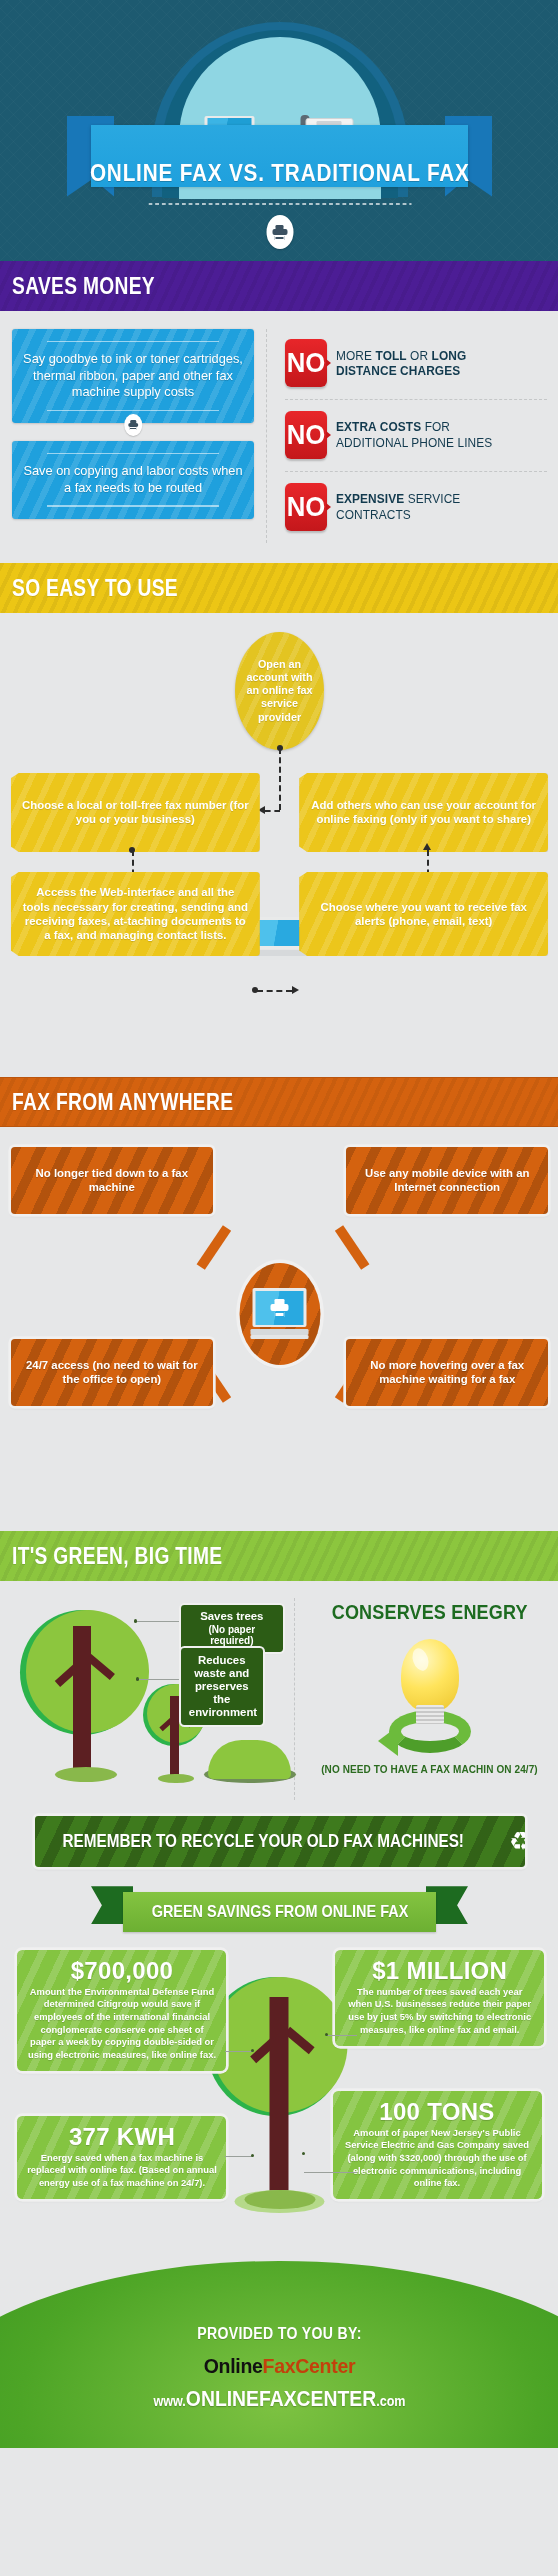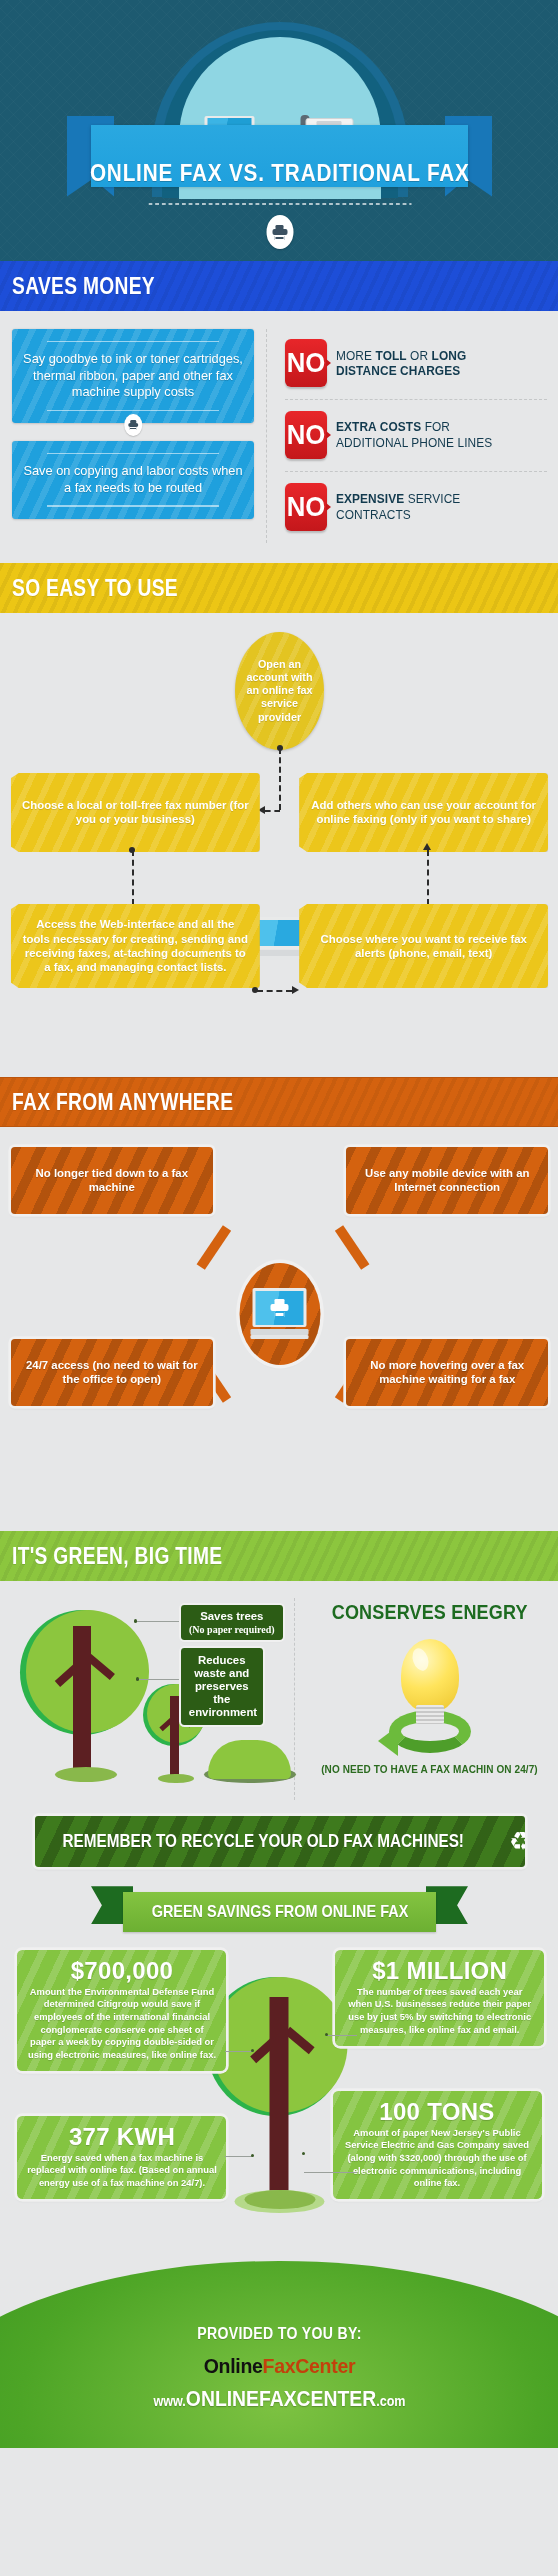--- a/index.html
+++ b/index.html
@@ -138,21 +138,21 @@
     position: absolute; inset: 0;
     background-image: repeating-linear-gradient(115deg, rgba(0,0,0,0.055) 0 4px, transparent 4px 10.8px);
   }
   .sec-bar h2 {
     position: relative;
     font-family: "Liberation Sans Narrow","Liberation Sans", sans-serif;
     font-size: 24px; color:#fff; font-weight: bold; letter-spacing: 0.4px;
     transform: scaleX(.8); transform-origin: left center;
     text-shadow: 0 1.3px 0 rgba(0,0,0,.10);
   }
-  .bar-blue  { background: #1d4ed8; }
+  .bar-blue  { background: #4c1d95; }
   .bar-yellow{ background: #ecc615; }
   .bar-orange{ background: #d4620f; border-top:0.7px solid #bb550d; border-bottom:0.7px solid #bb550d;}
   .bar-green { background: #8cc63e; }
 
   
   .money { display: flex; padding: 17.5px 12px 20px 12px; gap: 0; }
   .money-left { width: 242px; }
   .money-card {
     background: #1fa0dd; color: #fff; border-radius: 3.4px;
     padding: 12px 10.8px; position: relative; overflow: hidden;
@@ -294,21 +294,21 @@
 
   
   .green-body { padding: 17.5px 10.8px 6.7px 10.8px; position: relative; }
   .green-top { display:flex; }
   .tree-area { width: 283px; position: relative; height: 202px; }
   .callout {
     background: #2c5c15; color:#fff; border-radius: 3.4px; padding: 5.4px 8px;
     font-size: 11.4px; font-weight: bold; line-height: 1.15; text-align:center;
     box-shadow: 0 0 0 2px #f0f0f0, 0 0.7px 2px rgba(0,0,0,.2); position: absolute;
   }
-  .callout small { display:block; font-size: 10px; font-weight: bold; font-family: Liberation Serif, serif; }
+  .callout small { display:block; font-size: 10px; font-weight: bold; }
   .leader { position:absolute; height:0.7px; background:#9aa09b; }
   .leader-dot { position:absolute; width:3.4px; height:3.4px; border-radius:50%; background:#3a5a27; }
 
   .tree-big { position:absolute; left: 9.4px; top: 12px; width: 132px; height: 168px; }
   .tree-big .crown-back { position:absolute; left:0; top:0; width:125px; height:125px; border-radius:50%; background:#2cb34a;}
   .tree-big .crown { position:absolute; left:5.4px; top:0; width:123px; height:123px; border-radius:50%; background:#8cc63e;}
   .tree-big .trunk { position:absolute; left:53px; top:16px; width:17.5px; height:152px; background:#5c1f22; }
   .tree-big .br1 { position:absolute; left:34px; top:61px; width:27px; height:8px; background:#5c1f22; transform: rotate(-42deg); }
   .tree-big .br2 { position:absolute; left:65px; top:53px; width:31px; height:8px; background:#5c1f22; transform: rotate(40deg); }
   .tree-big .shadow { position:absolute; left:35px; bottom:-4px; width:62px; height:15px; border-radius:50%; background:#89b84b; }
@@ -576,21 +576,21 @@
     <div class="arrow-u" style="left:423px; top:230px;"></div>
 
     <div class="laptop-center">
       <div class="lid">
           <i></i>
         </div>
       <div class="kb"></div>
       <div class="ft"></div>
     </div>
 
-    <div class="flow-row" style="margin-top:52px;">
+    <div class="flow-row" style="margin-top:20px;">
       <div class="flow-box clip-l">
         <div class="stripes"></div>
         <p>Access the Web-interface and all the tools necessary for creating, sending and receiving faxes, at-taching documents to a fax, and managing contact lists.</p>
       </div>
       <div class="flow-box clip-l">
         <div class="stripes"></div>
         <p>Choose where you want to receive fax alerts (phone, email, text)</p>
       </div>
     </div>
 

